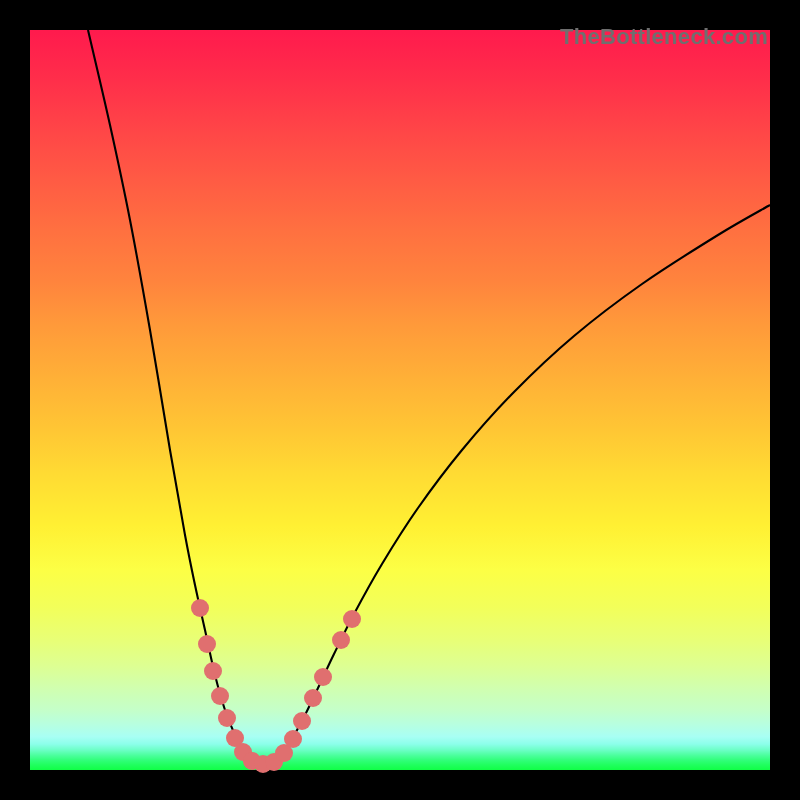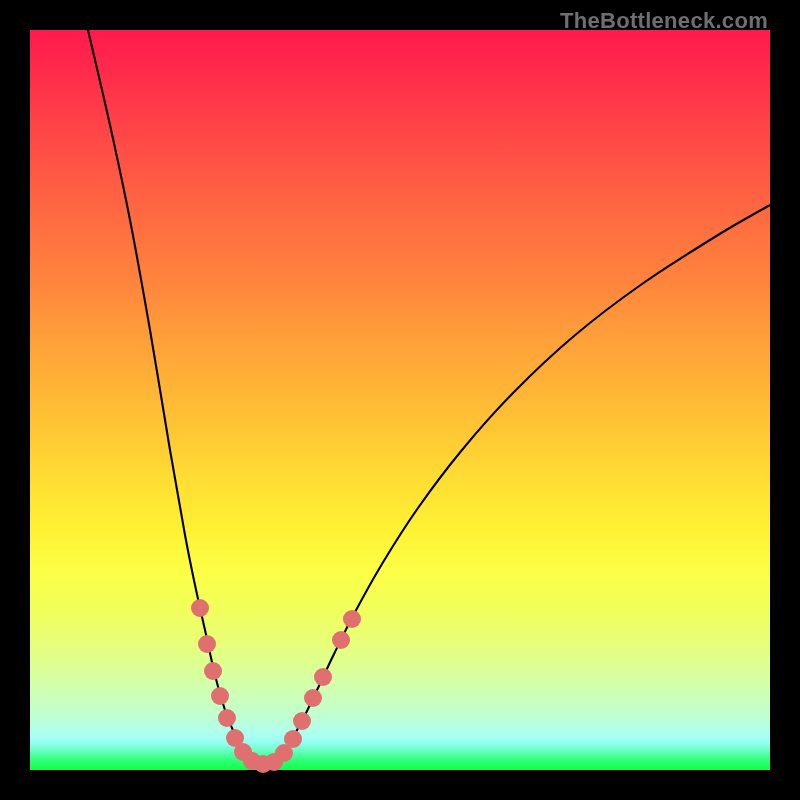--- a/index.html
+++ b/index.html
@@ -39,21 +39,21 @@
       #a8fff4 95.5%,
       #8cffea 96.5%,
       #6cffc6 97.3%,
       #4cff9e 98%,
       #30ff79 98.7%,
       #20ff5f 99.3%,
       #10ff46 100%);
   }
   .watermark {
     position: absolute;
-    top: 8px;
+    top: 24px;
     right: 32px;
     color: #6f6f6f;
     font-weight: 600;
     letter-spacing: 0.3px;
   }
   svg.chart-svg {
     position: absolute;
     left: 30px;
     top: 30px;
     width: 740px;

